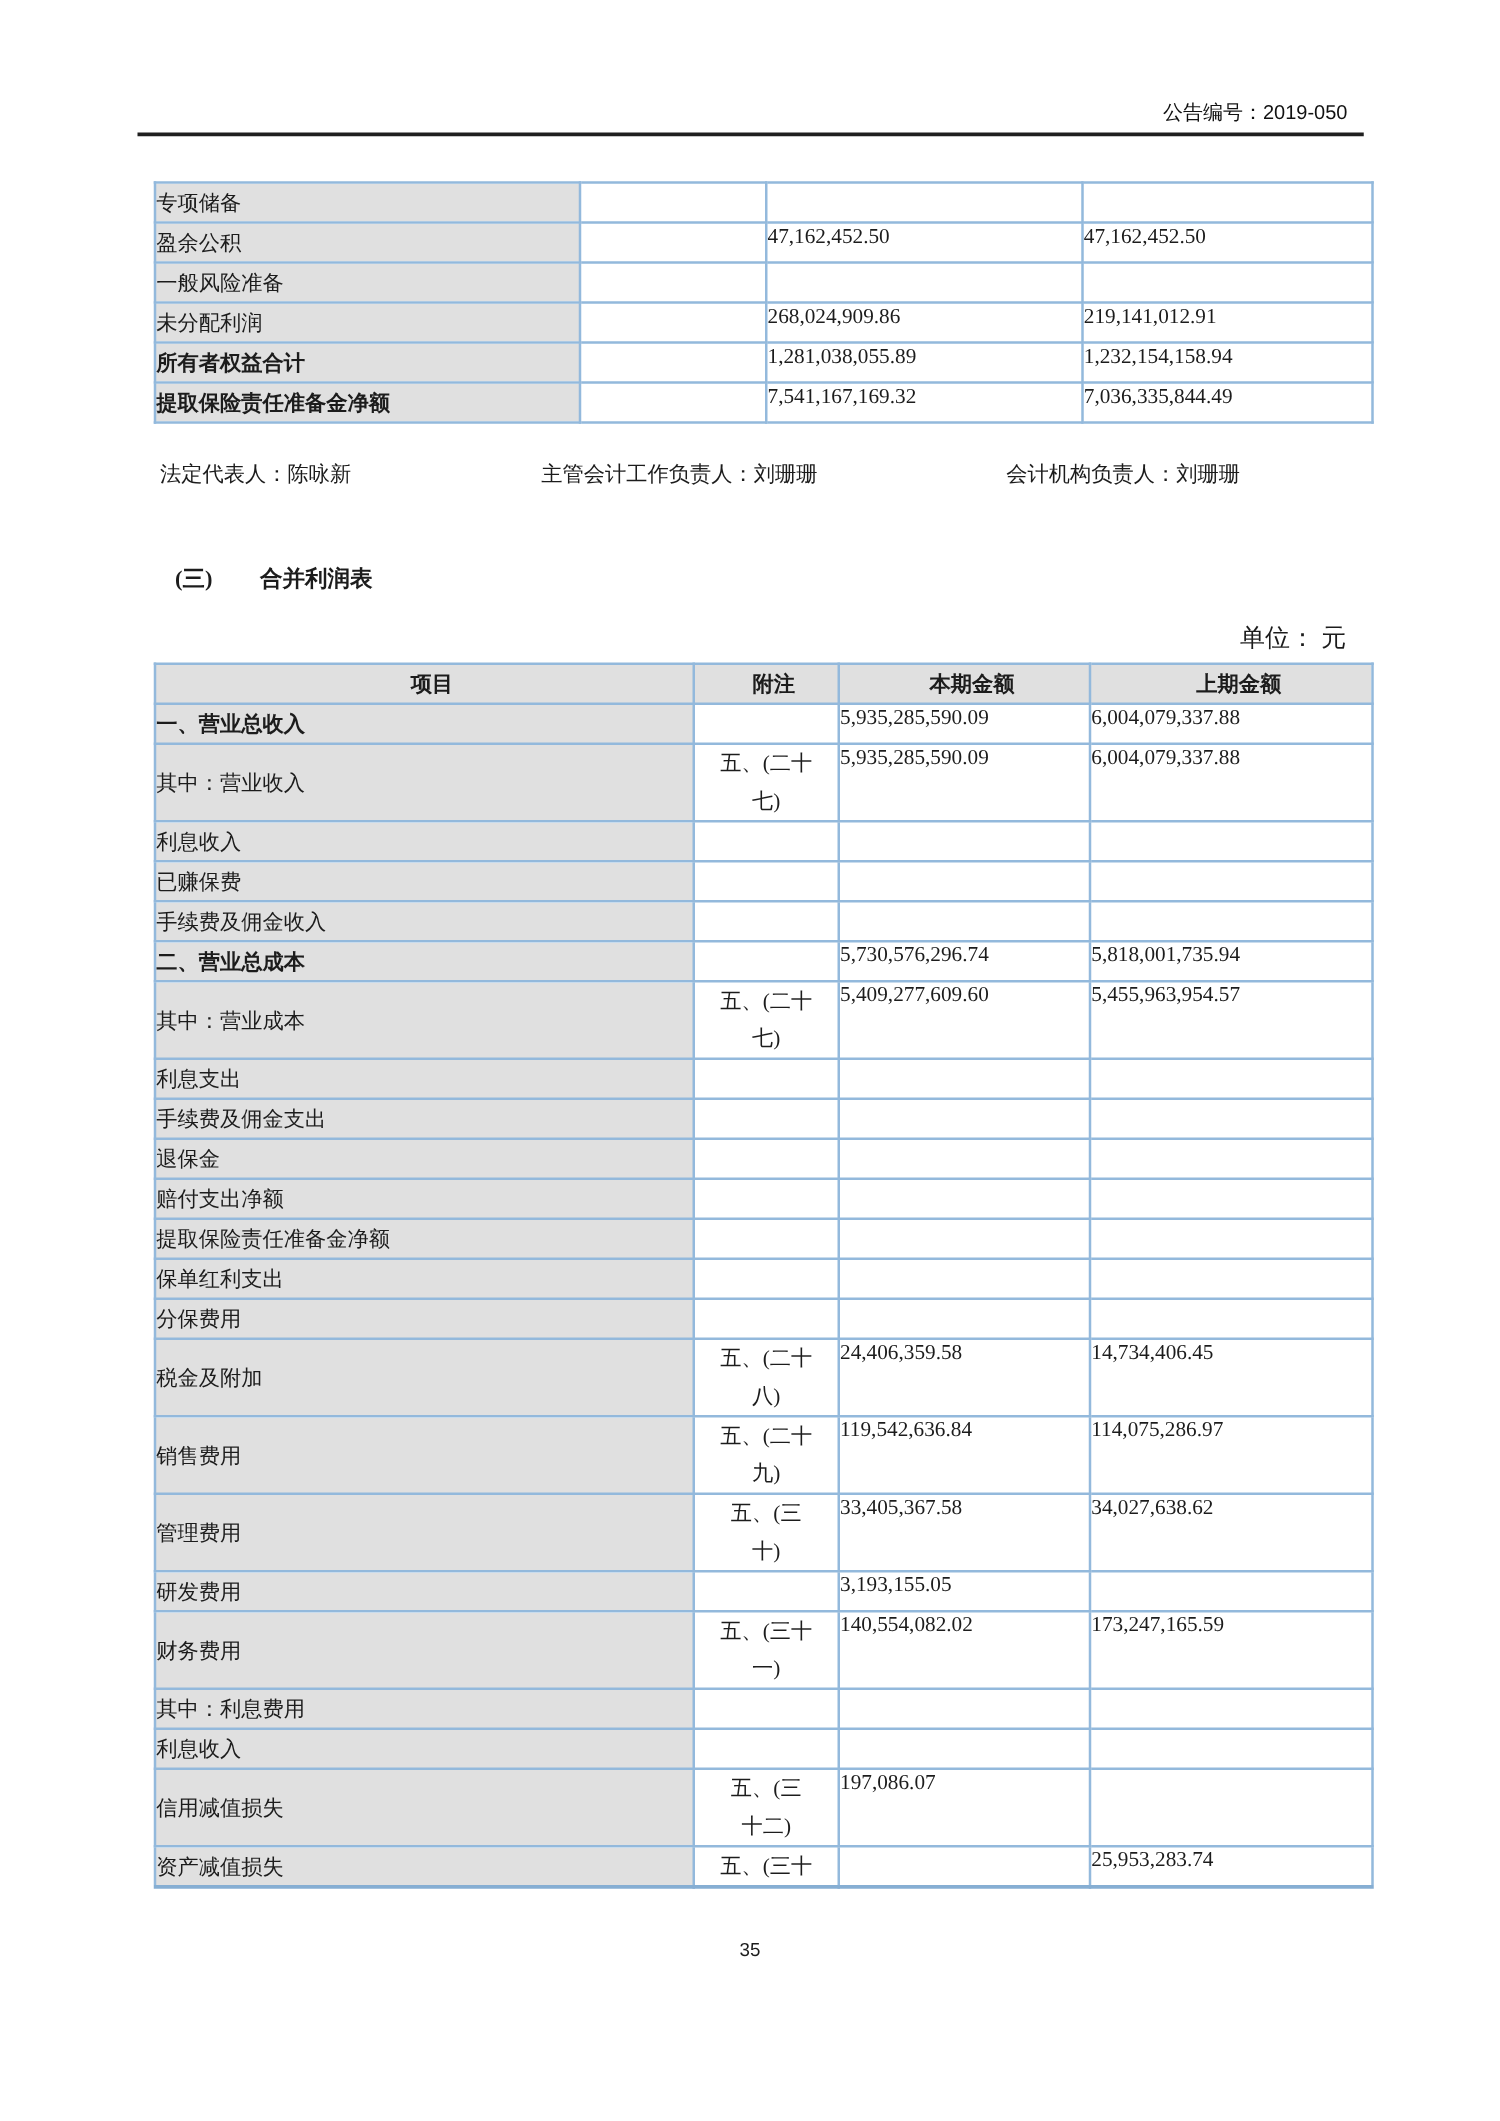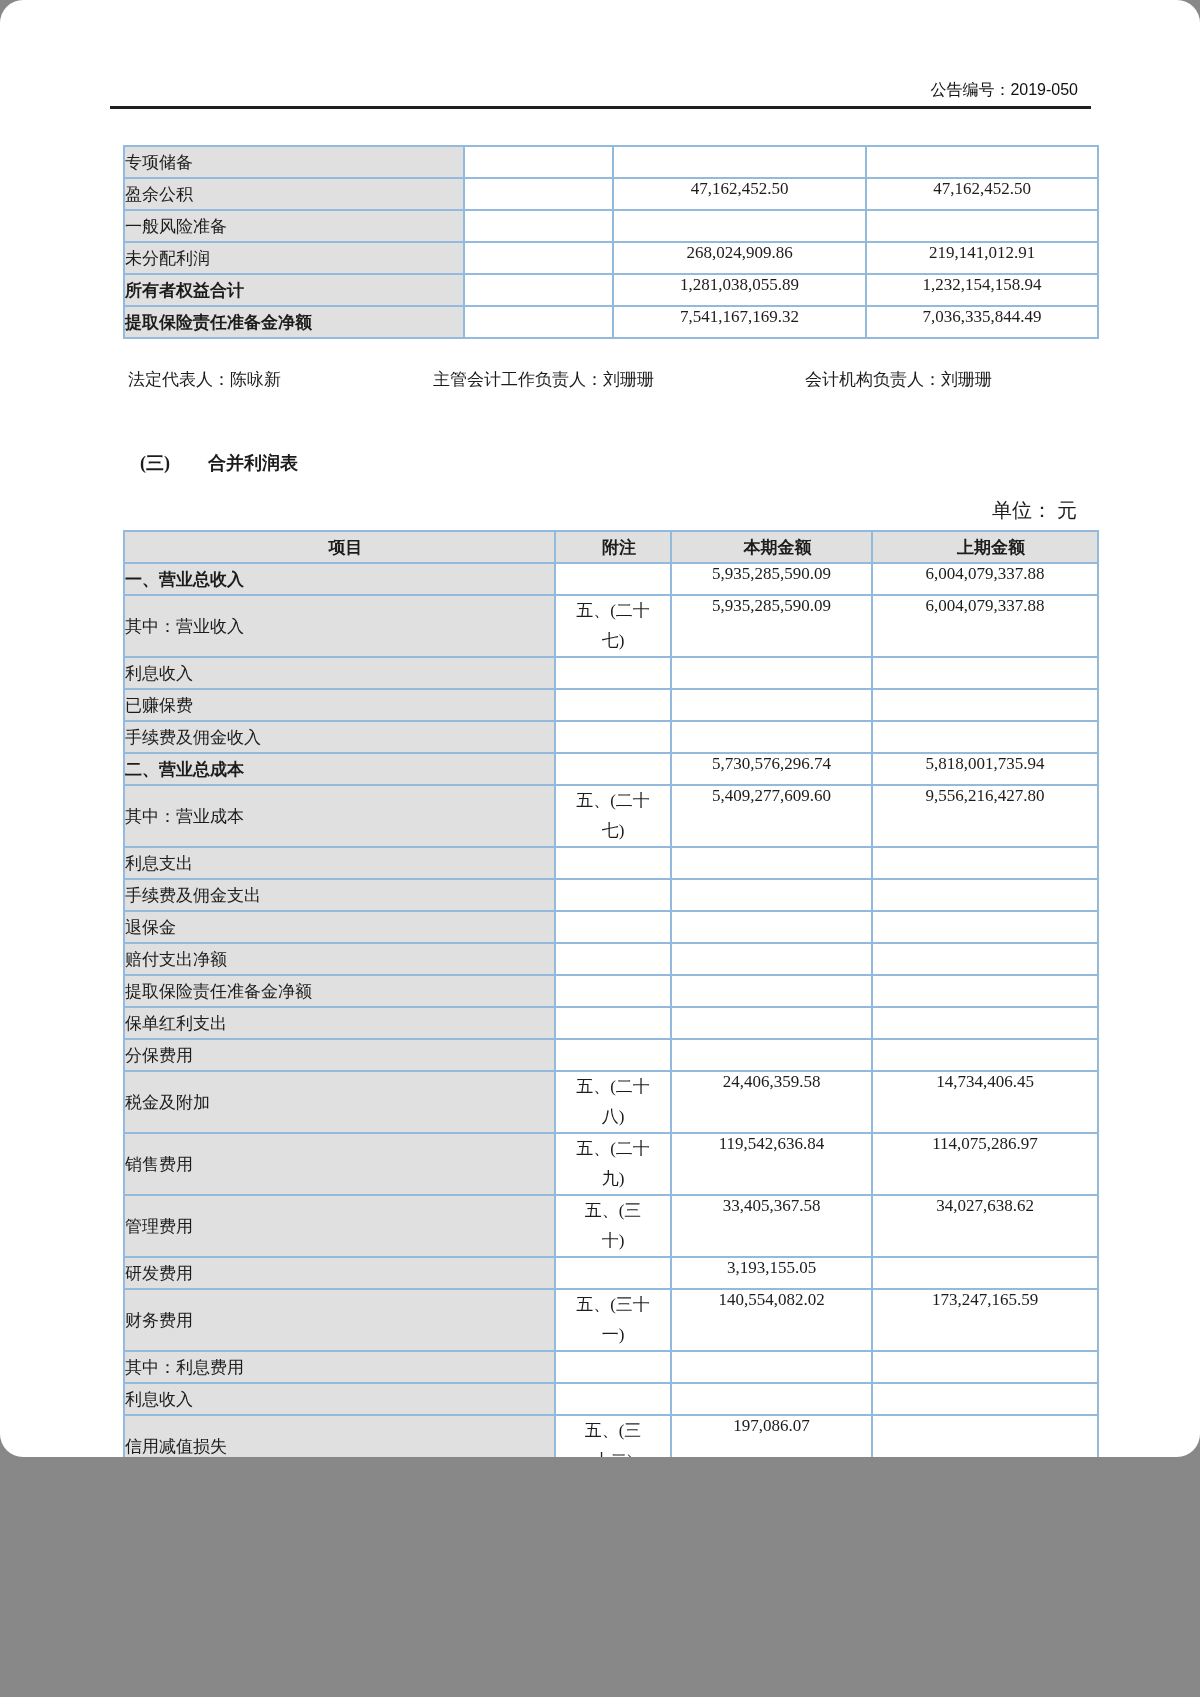--- a/index.html
+++ b/index.html
@@ -1,25 +1,24 @@
 <!DOCTYPE html>
 <html><head>
 <meta charset="utf-8">
 <style>
   html, body { margin: 0; padding: 0; background: #888; }
   .page {
     position: relative;
     width: 1200px;
-    height: 1457px;
+    height: 1697px;
     margin: 0 auto;
     background: #ffffff;
     font-family: "Liberation Serif", "DejaVu Serif", serif;
     color: #1c1c1c;
     overflow: hidden;
-    border-radius: 23px;
   }
 
   
   .notice-number {
     position: absolute;
     top: 80px;
     right: 122px;
     font-size: 16px;
     font-family: "Liberation Sans", "DejaVu Sans", sans-serif;
     color: #111;
@@ -62,21 +61,21 @@
   .ind-T2 { padding-left: 97px; }
 
   td.note {
     text-align: center;
     vertical-align: middle;
     line-height: 30px;
     white-space: pre-line;
     padding: 1px 2px;
   }
   td.amt {
-    text-align: center;
+    text-align: left;
     vertical-align: top;
     padding: 6px 9px 0 2px;
     line-height: 20px;
   }
 
   #equity-table { top: 145px; }
   #equity-table col:nth-child(1) { width: 340px; }
   #equity-table col:nth-child(2) { width: 149px; }
   #equity-table col:nth-child(3) { width: 253px; }
   #equity-table col:nth-child(4) { width: 232px; }
@@ -246,21 +245,21 @@
           <td class="lbl ind-L0 bold">二、营业总成本</td>
           <td class="note"></td>
           <td class="amt">5,730,576,296.74</td>
           <td class="amt">5,818,001,735.94</td>
         </tr>
         <tr>
           <td class="lbl ind-L0">其中：营业成本</td>
           <td class="note">五、(二十
 七)</td>
           <td class="amt">5,409,277,609.60</td>
-          <td class="amt">9,556,216,427.80</td>
+          <td class="amt">5,455,963,954.57</td>
         </tr>
         <tr>
           <td class="lbl ind-L1">利息支出</td>
           <td class="note"></td>
           <td class="amt"></td>
           <td class="amt"></td>
         </tr>
         <tr>
           <td class="lbl ind-L1">手续费及佣金支出</td>
           <td class="note"></td>

